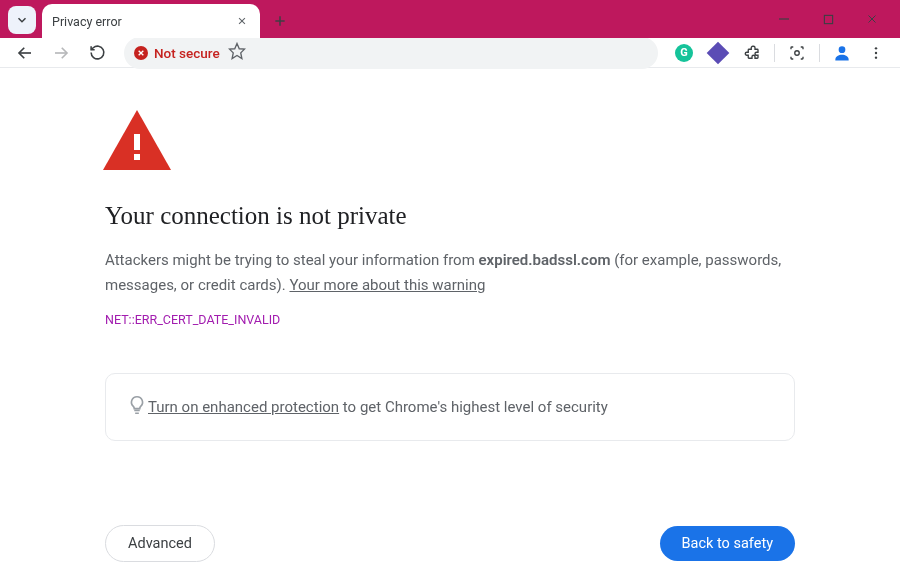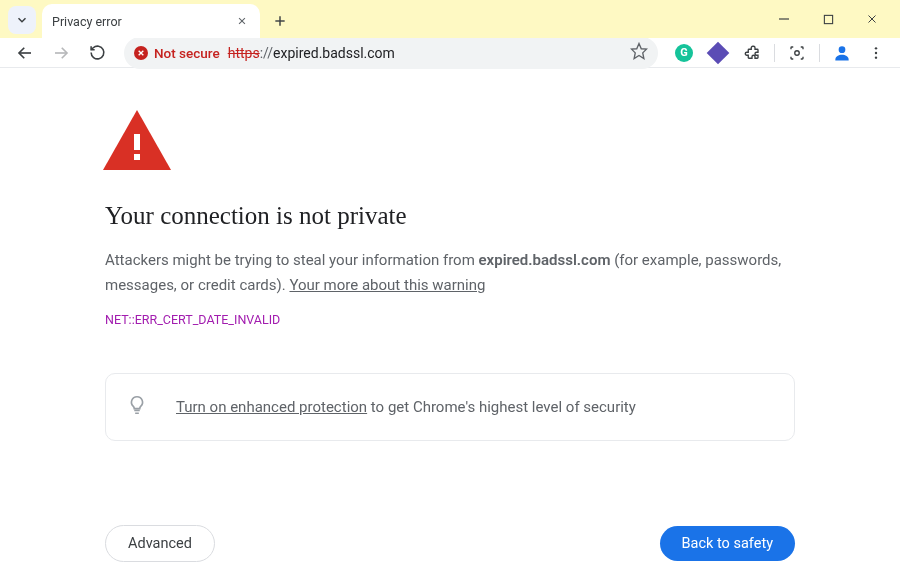--- a/index.html
+++ b/index.html
@@ -6,21 +6,21 @@
     body {
       font-family: -apple-system, BlinkMacSystemFont, "Segoe UI", Roboto, Arial, sans-serif;
       background: #fff;
       width: 900px;
       height: 573px;
       overflow: hidden;
     }
 
     
     .tab-strip {
-      background: #fef9c3;
+      background: #be185d;
       height: 38px;
       display: flex;
       align-items: flex-end;
       padding: 0 8px;
       position: relative;
     }
     .search-tabs-btn {
       width: 28px;
       height: 28px;
       background: #eef2fb;
@@ -168,21 +168,21 @@
       font-size: 12.5px;
       color:#a21caf;
       margin-bottom: 46px;
     }
     .protection-box {
       border:1px solid #e8eaed;
       border-radius: 10px;
       padding: 20px 20px;
       display:flex;
       align-items:center;
-      gap: 28px;
+      gap: 0;
       font-size: 15px;
       color:#5f6368;
       margin-bottom: 84px;
     }
     .protection-box .bulb { color:#9aa0a6; flex-shrink:0; }
     .protection-box .link { text-decoration: underline; cursor:pointer; }
     .button-row {
       display:flex;
       justify-content:space-between;
       align-items:center;
@@ -272,25 +272,20 @@
   <div class="omnibox">
     <div class="not-secure-chip">
       <span class="not-secure-icon">
         <svg width="8" height="8" viewBox="0 0 24 24" stroke="#fff" stroke-width="4">
             <line x1="5" y1="5" x2="19" y2="19"></line>
             <line x1="19" y1="5" x2="5" y2="19"></line>
           </svg>
       </span>
       <span>Not secure</span>
     </div>
-    <span class="url-text">
-      <span class="url-protocol">https</span>
-        <span>://</span>
-        <span class="url-rest">expired.badssl.com</span>
-    </span>
     <span class="omnibox-star">
       <svg width="18" height="18" viewBox="0 0 24 24" fill="none" stroke="currentColor" stroke-width="1.8">
           <polygon points="12 2 15 9 22 9.5 17 14.5 18.5 22 12 18 5.5 22 7 14.5 2 9.5 9 9"></polygon>
         </svg>
     </span>
   </div>
 
   <div class="ext-icon">
     <span class="grammarly">G</span>
   </div>

